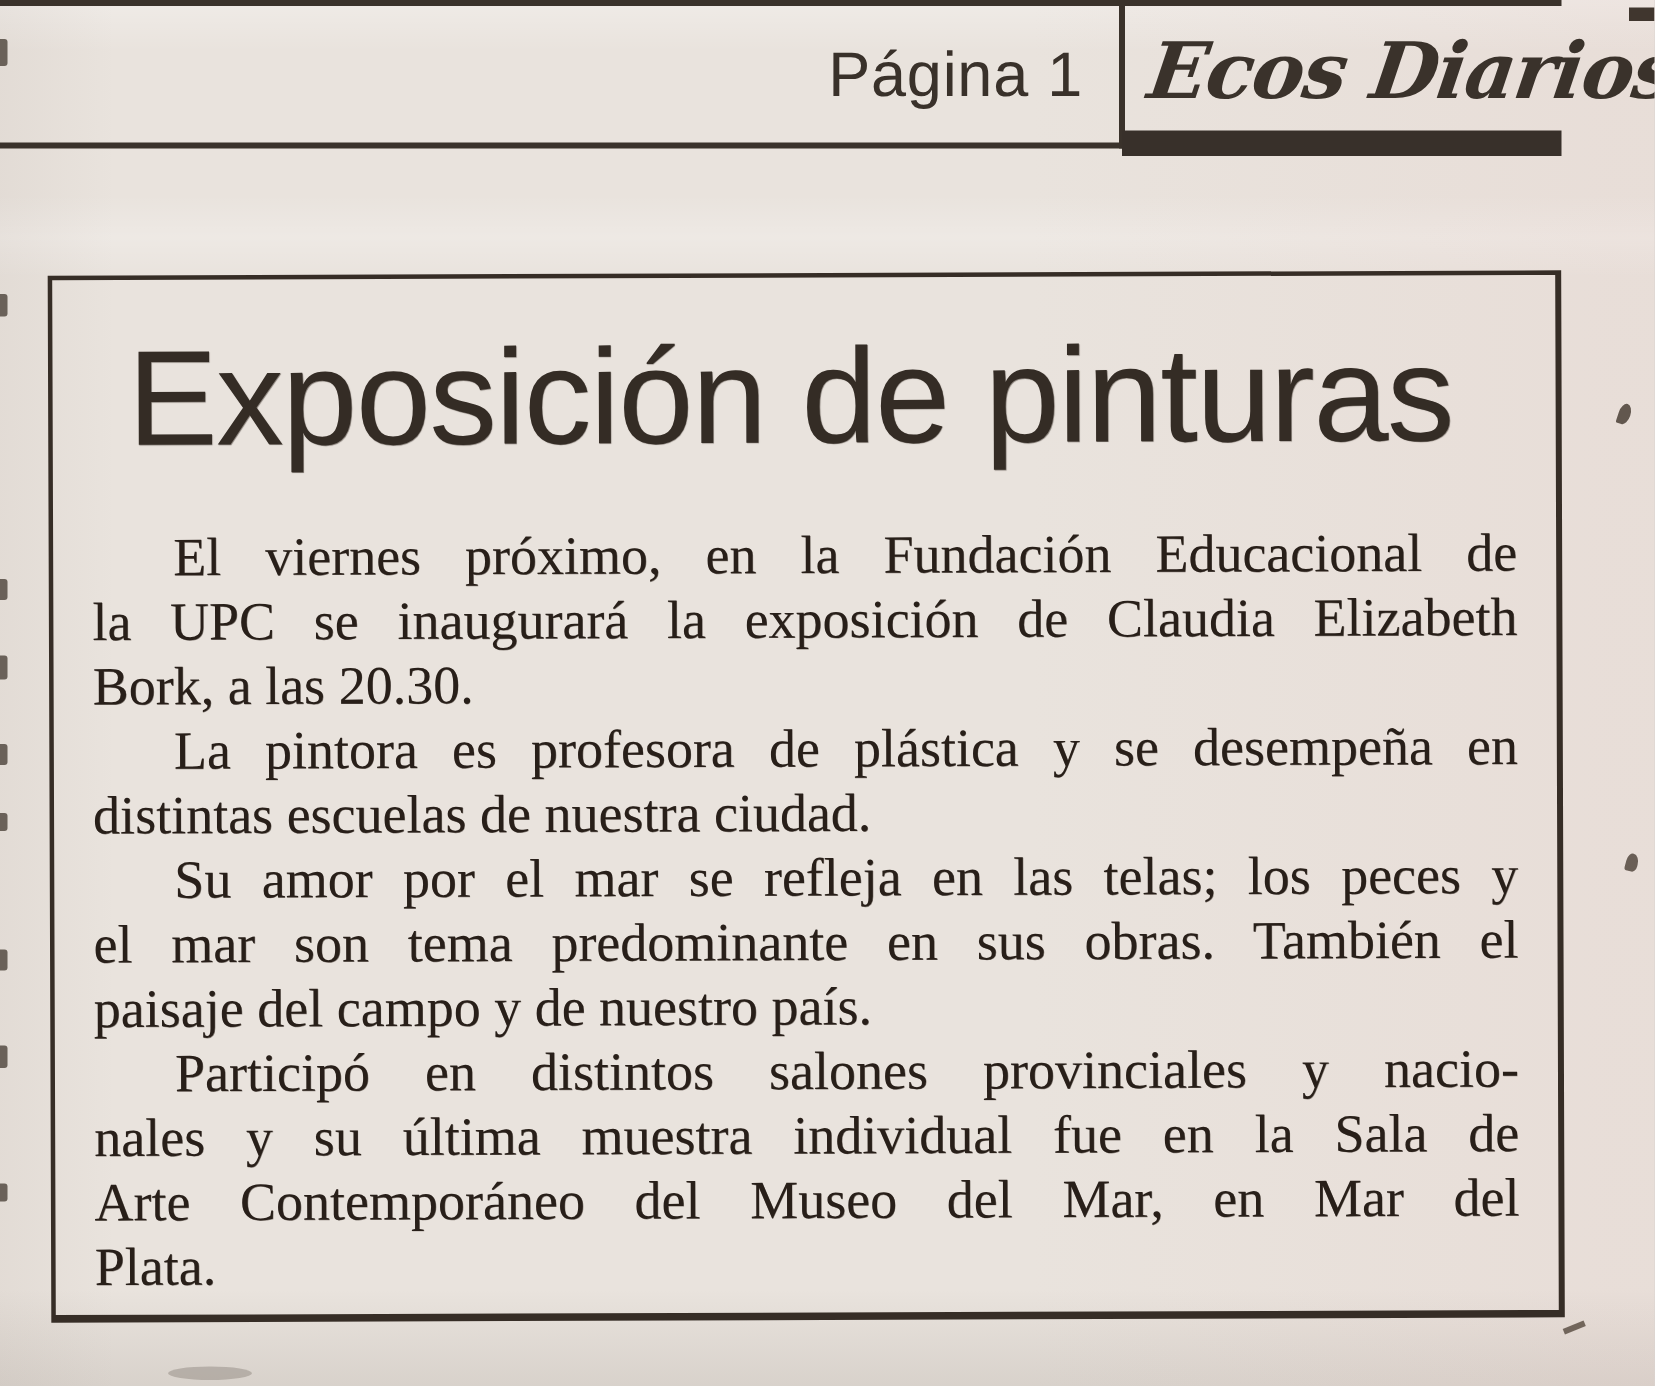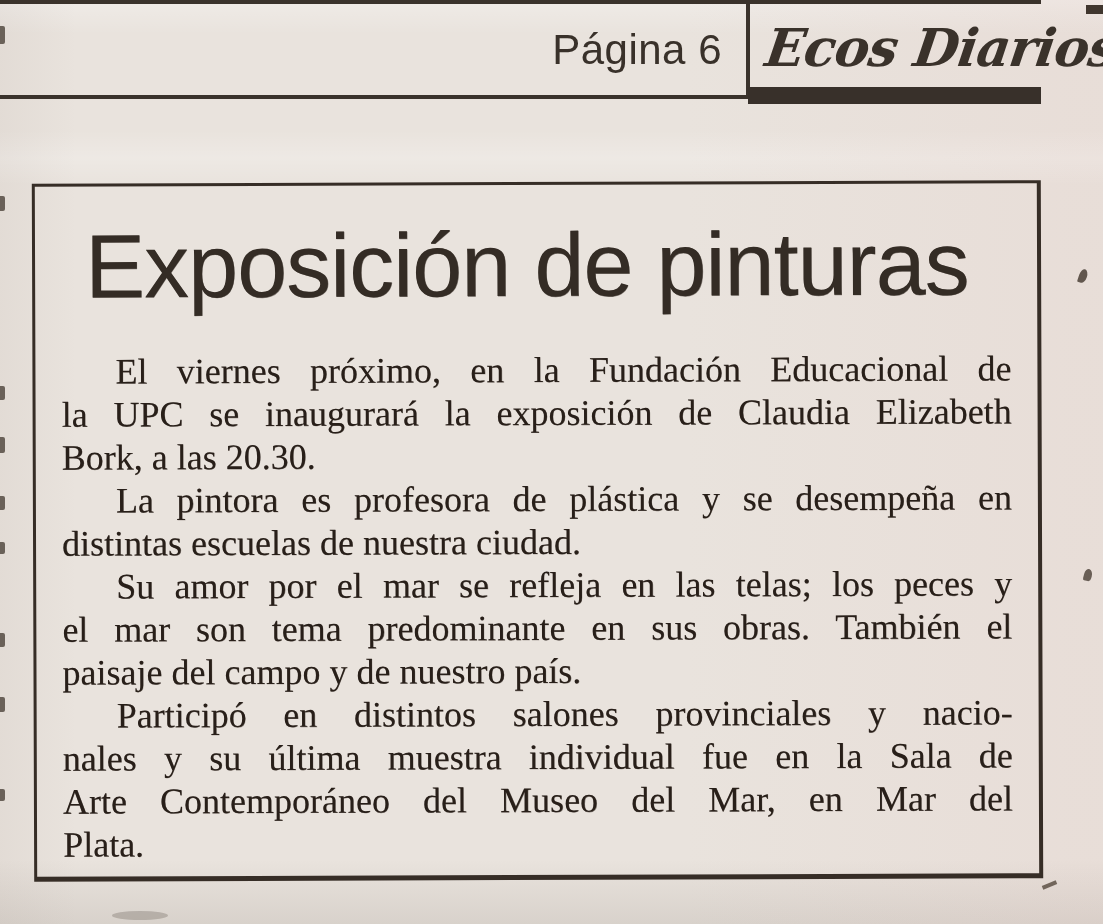--- a/index.html
+++ b/index.html
@@ -119,21 +119,21 @@
     position: absolute; left: 112px; top: 911px; width: 56px; height: 9px;
     background: rgba(115,105,96,0.35); border-radius: 50%;
   }
 </style>
 </head>
 <body>
 
 <div class="page">
 
   <div class="top-rule"></div>
-  <div class="page-number">Página 6</div>
+  <div class="page-number">Página 1</div>
   <div class="header-divider"></div>
   <div class="masthead">Ecos Diarios</div>
   <div class="header-rule-left"></div>
   <div class="masthead-bar"></div>
 
   <div class="article-box">
     <h1 class="headline">Exposición de pinturas</h1>
     <div class="article-body">
       <div class="line indent">El viernes próximo, en la Fundación Educacional de</div>
       <div class="line">la UPC se inaugurará la exposición de Claudia Elizabeth</div>

